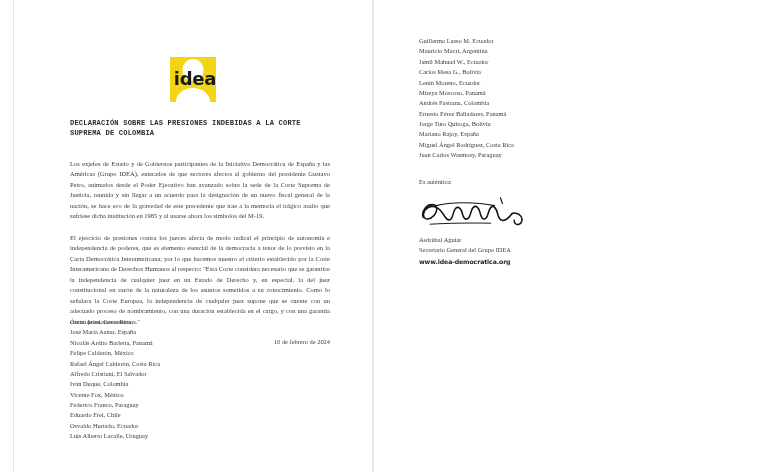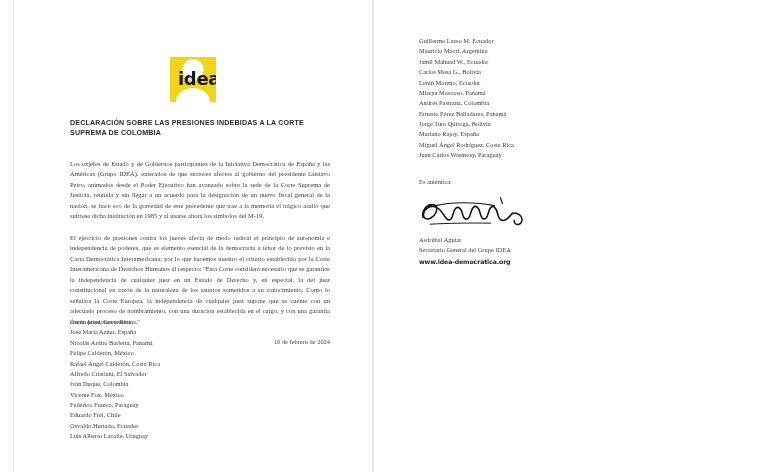--- a/index.html
+++ b/index.html
@@ -76,41 +76,41 @@
     left: 50%;
     bottom: -14px;
     transform: translateX(-50%);
     width: 34px;
     height: 28px;
     background: #ffffff;
     border-radius: 50% 50% 0 0;
   }
   .logo-text {
     position: absolute;
-    left: 8px;
+    left: 0;
     right: 0;
     top: 13px;
-    text-align: left;
+    text-align: right;
     font-family: "DejaVu Sans", sans-serif;
     font-weight: 700;
     font-size: 18px;
     letter-spacing: -0.3px;
     color: #191919;
     line-height: 1;
   }
 
   
   .doc-body {
     position: absolute;
     left: 56px;
     right: 42px;
     top: 118px;
   }
   .doc-title {
-    font-family: Liberation Sans, sans-serif;
+    font-family: Liberation Mono, monospace;
     font-weight: 700;
     font-size: 7.1px;
     line-height: 1.45;
     letter-spacing: 0.18px;
     color: #2b2b2b;
     text-transform: uppercase;
     margin: 0 0 20px 0;
   }
   .para {
     font-size: 6.5px;

